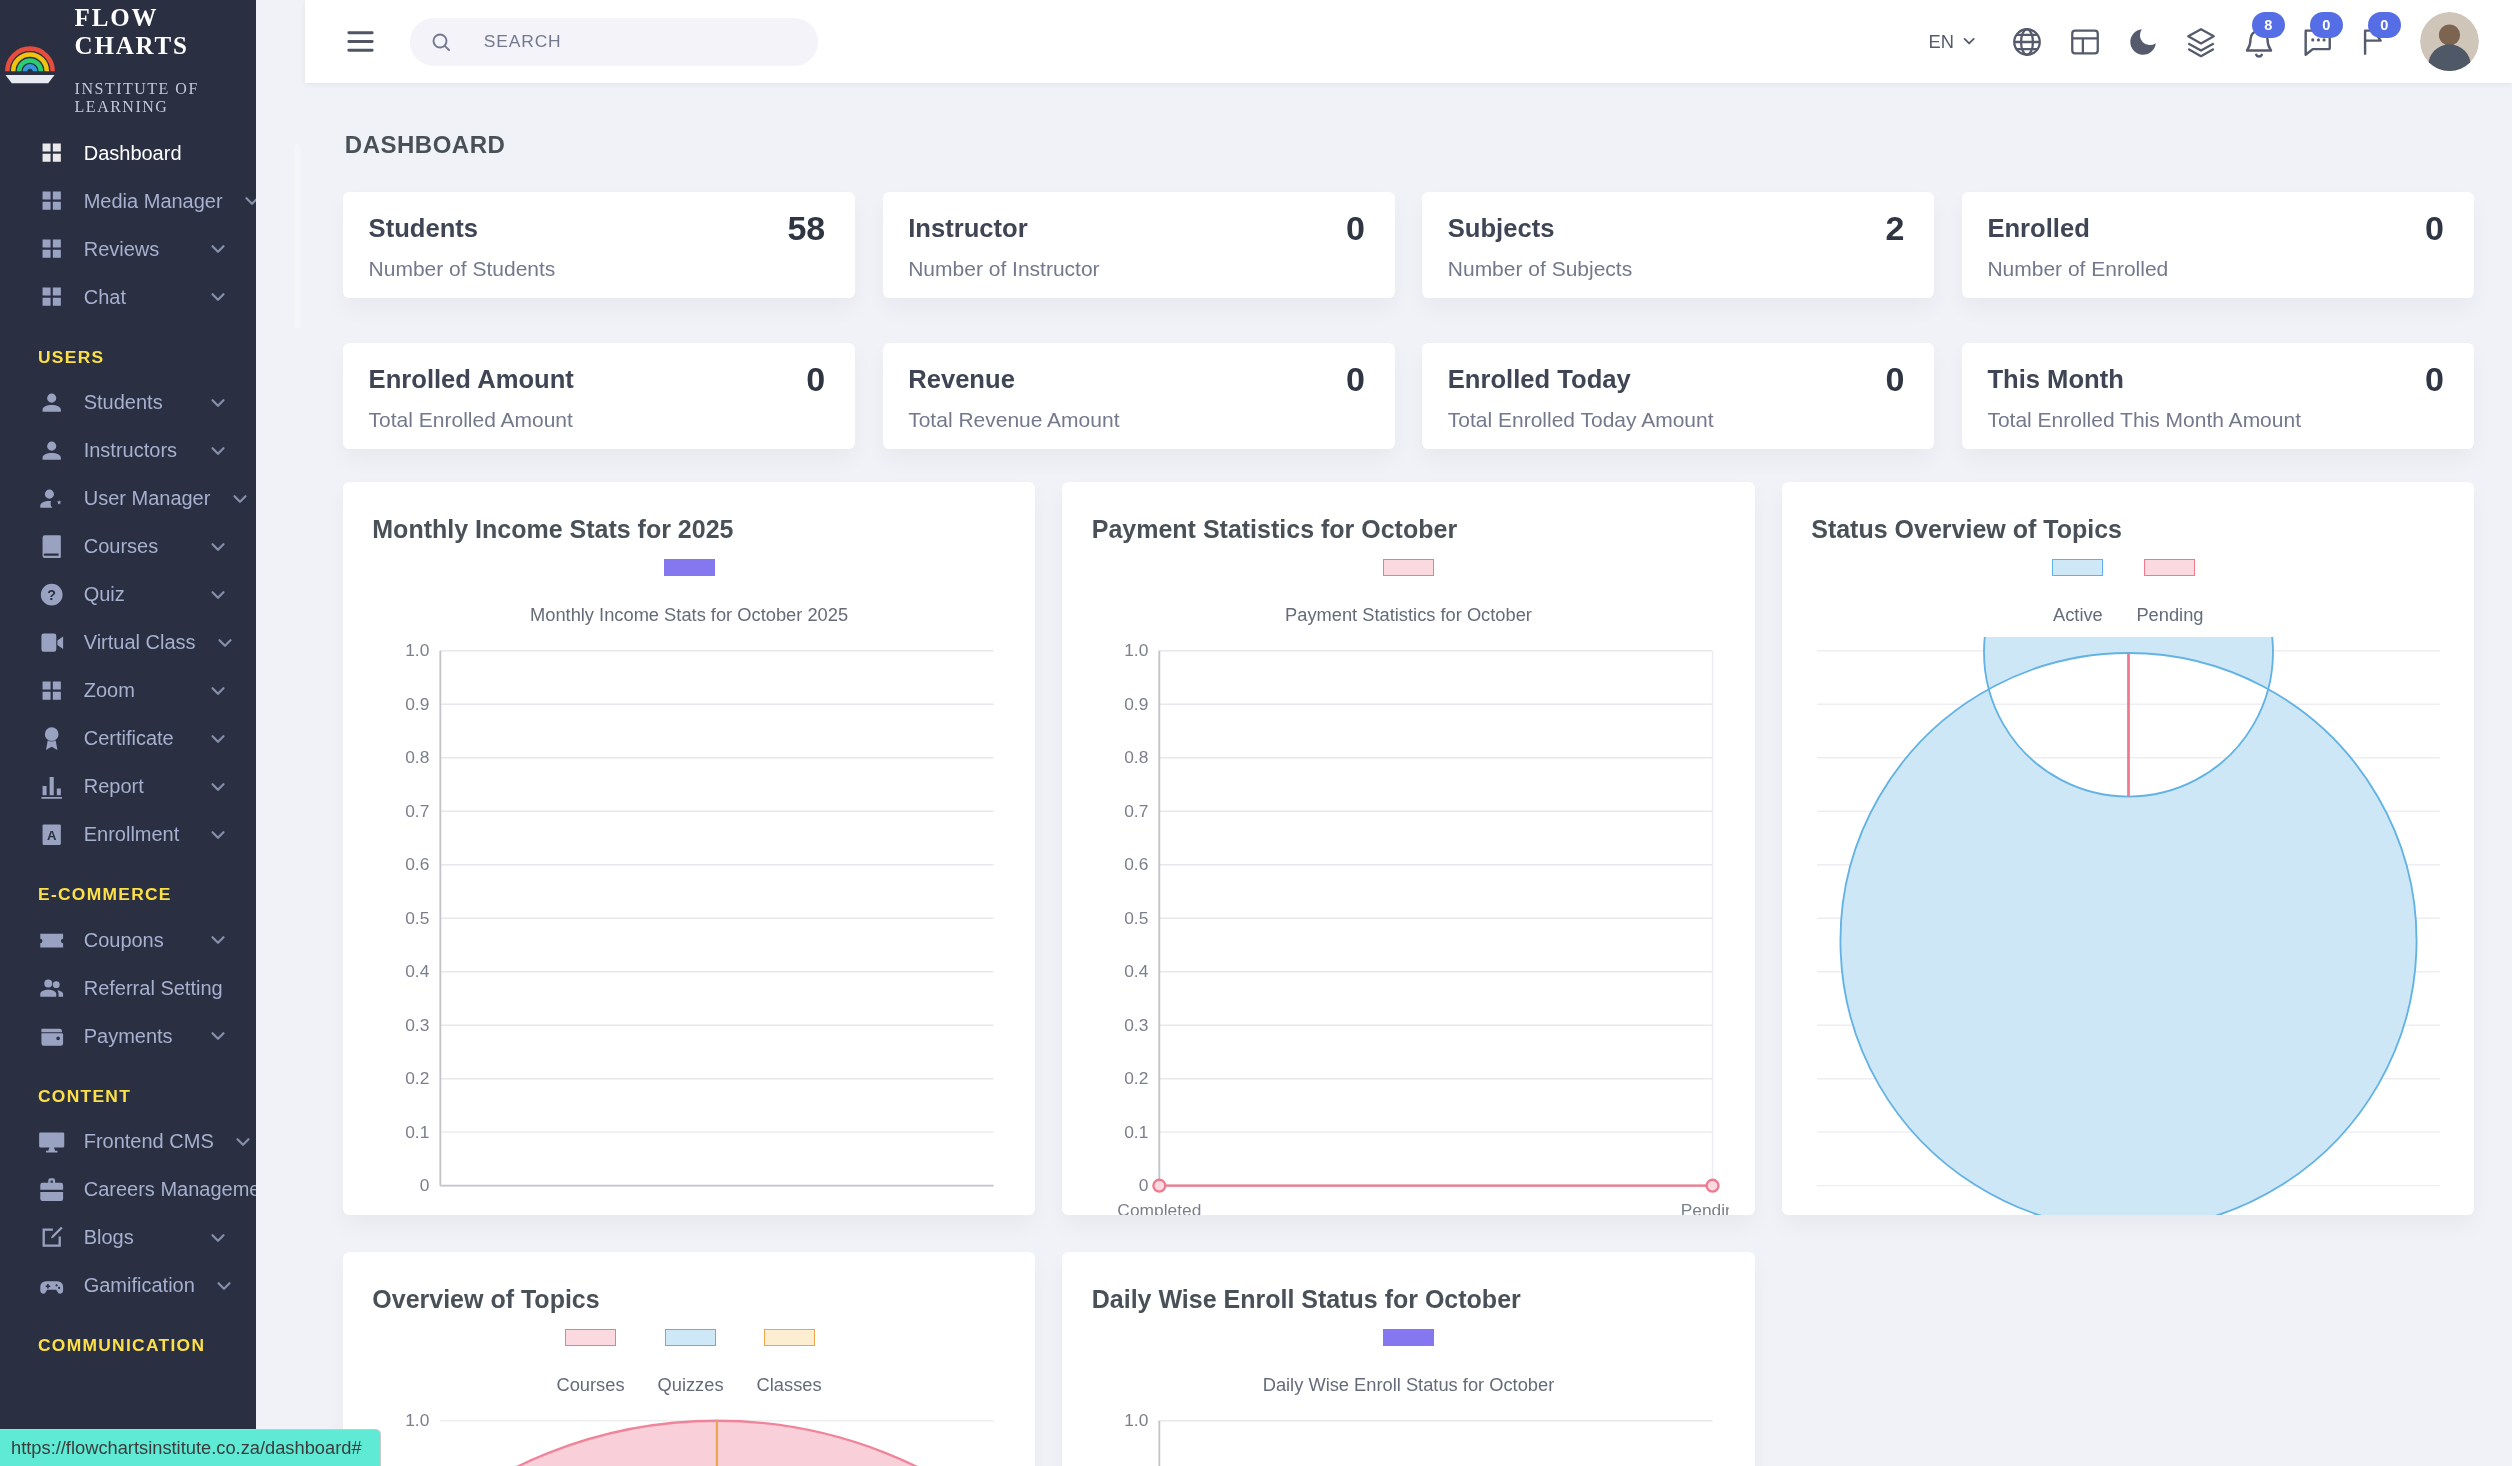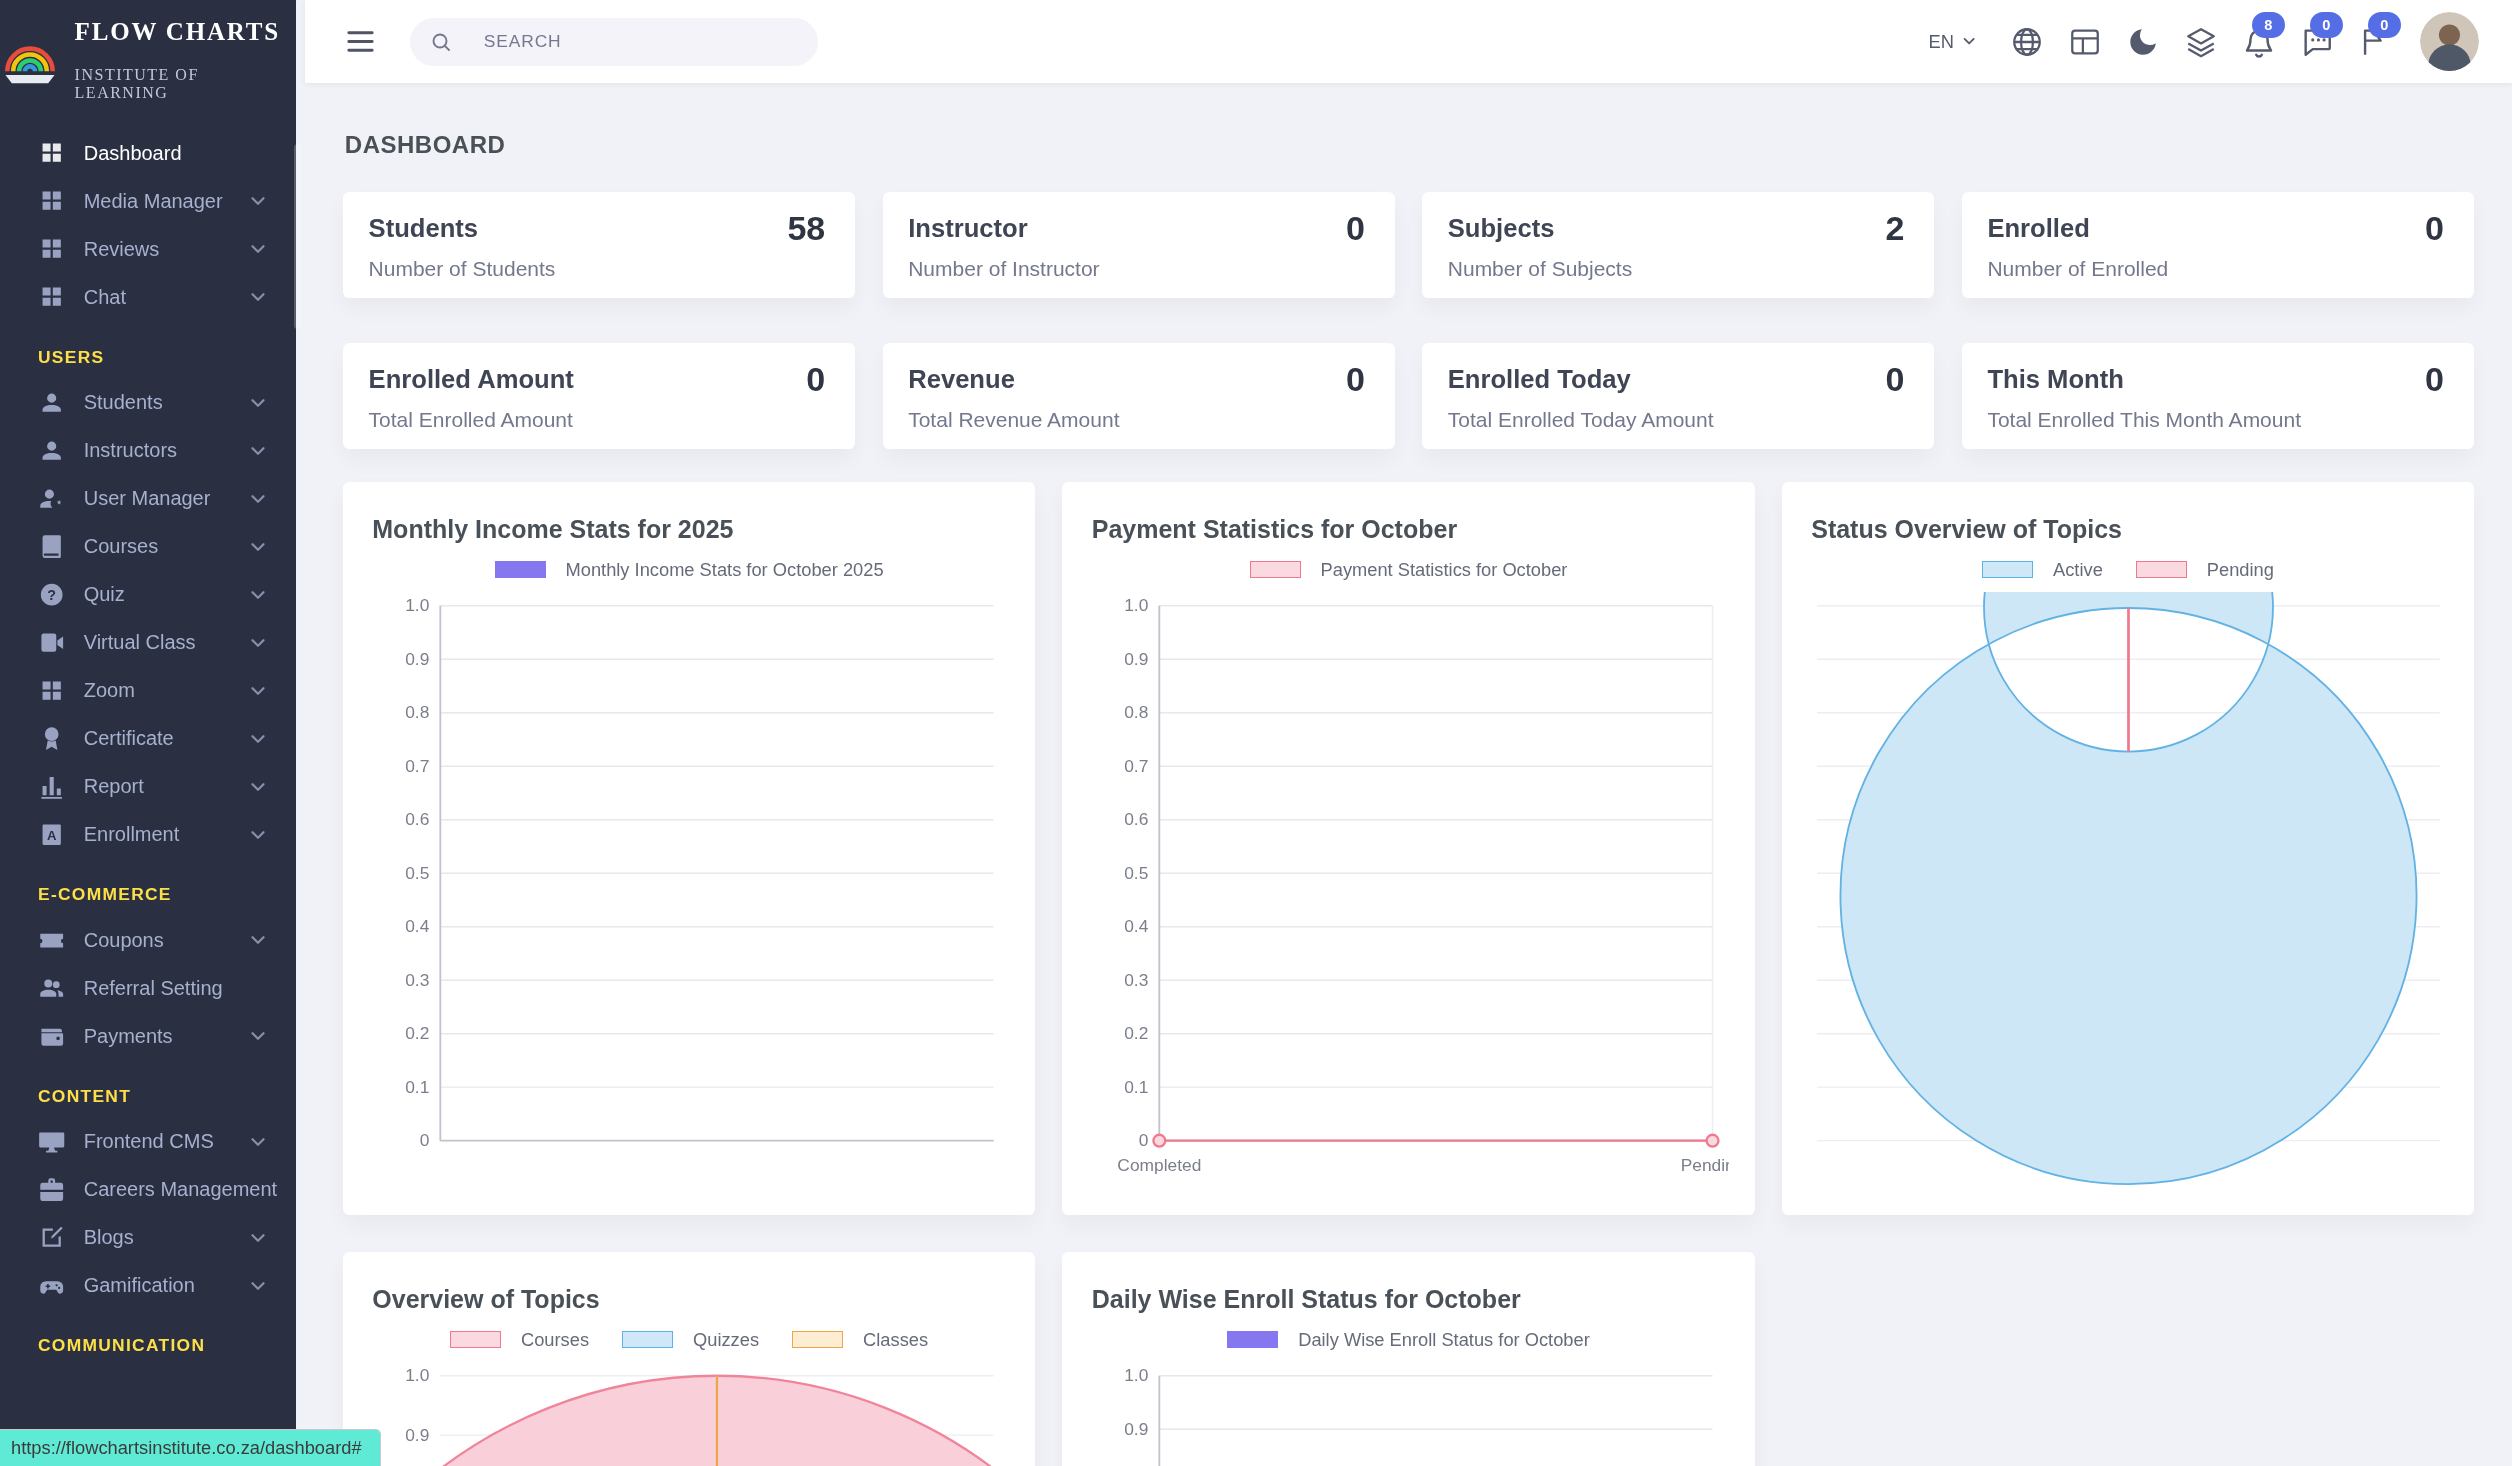--- a/index.html
+++ b/index.html
@@ -2,21 +2,21 @@
 <html style="font-size:14.6px"><head>
 <meta charset="utf-8">
 <style>
   html,body{margin:0;padding:0;}
   #app{position:relative;width:2512px;height:1467px;overflow:hidden;background:#f1f2f7;
        font-family:"Liberation Sans",sans-serif;-webkit-font-smoothing:antialiased;}
   svg{display:block}
   svg text{font-family:"Liberation Sans",sans-serif}
 
   
-  .sidebar{position:absolute;left:0;top:0;width:296px;height:100%;background:#2a3042;z-index:5;overflow:hidden;}
+  .sidebar{position:absolute;left:0;top:0;width:256px;height:100%;background:#2a3042;z-index:5;overflow:hidden;}
   .logo{height:120px;display:flex;align-items:center;justify-content:center;gap:14.6px;}
   .logo-badge{width:60px;height:51px;flex:none}
   .logo-text{display:flex;flex-direction:column;}
   .logo-title{font-family:"Liberation Serif",serif;color:#ffffff;font-size:25px;font-weight:700;letter-spacing:1.8px;}
   .logo-sub{font-family:"Liberation Serif",serif;color:#c4c9da;font-size:16px;letter-spacing:1.5px;margin-top:20px;}
   .menu{padding-top:9.1px;}
   .menu-header{padding:25.6px 38px 11px;color:#fde047;font-size:17.4px;font-weight:700;letter-spacing:1.3px;}
   .menu-item{display:flex;align-items:center;gap:18.3px;padding:0 27.4px 0 38px;height:48px;color:#a6b0cf;
              font-size:20px;cursor:pointer;text-decoration:none;}
   .menu-item.active{color:#ffffff;}
@@ -62,21 +62,21 @@
   .stat-top{display:flex;justify-content:space-between;align-items:center;}
   .stat-title{font-size:25.6px;font-weight:600;color:#3f4554;}
   .stat-value{font-size:34px;font-weight:700;color:#2f3542;}
   .stat-sub{font-size:21px;color:#74788d;margin-top:8.2px;}
 
   .charts-grid{display:grid;grid-template-columns:repeat(3,1fr);gap:37px 27.4px;margin-top:33px;}
   .chart-card{background:#fff;border-radius:6.4px;box-shadow:0 11px 22px rgba(18,38,63,.04);height:733px;
               padding:33px 25.6px 0;overflow:hidden;box-sizing:border-box;}
   .chart-title{font-size:25px;font-weight:600;color:#495057;margin:0 0 14.6px 3.7px;}
   .legend{display:flex;justify-content:center;align-items:center;gap:33px;margin-bottom:11px;flex-wrap:wrap;}
-  .lg-item{display:flex;align-items:center;gap:20px;cursor:pointer;}
+  .lg-item{display:flex;align-items:center;gap:28px;cursor:pointer;flex-direction:column;}
   .lg-swatch{width:51px;height:17.4px;border:1.8px solid transparent;box-sizing:border-box;flex:none;}
   .lg-label{font-size:18.3px;color:#666b7a;}
   .plot{width:100%;}
 
   
   .statusbar{position:absolute;left:0;bottom:0;background:#5eead4;border:0.9px solid #c9c9c9;border-left:none;
              border-bottom:none;border-top-right-radius:5.5px;padding:7.3px 18.3px 8.2px 11px;font-size:18.3px;
              color:#3c3c3c;z-index:9;white-space:nowrap;}
 </style>
 </head>

